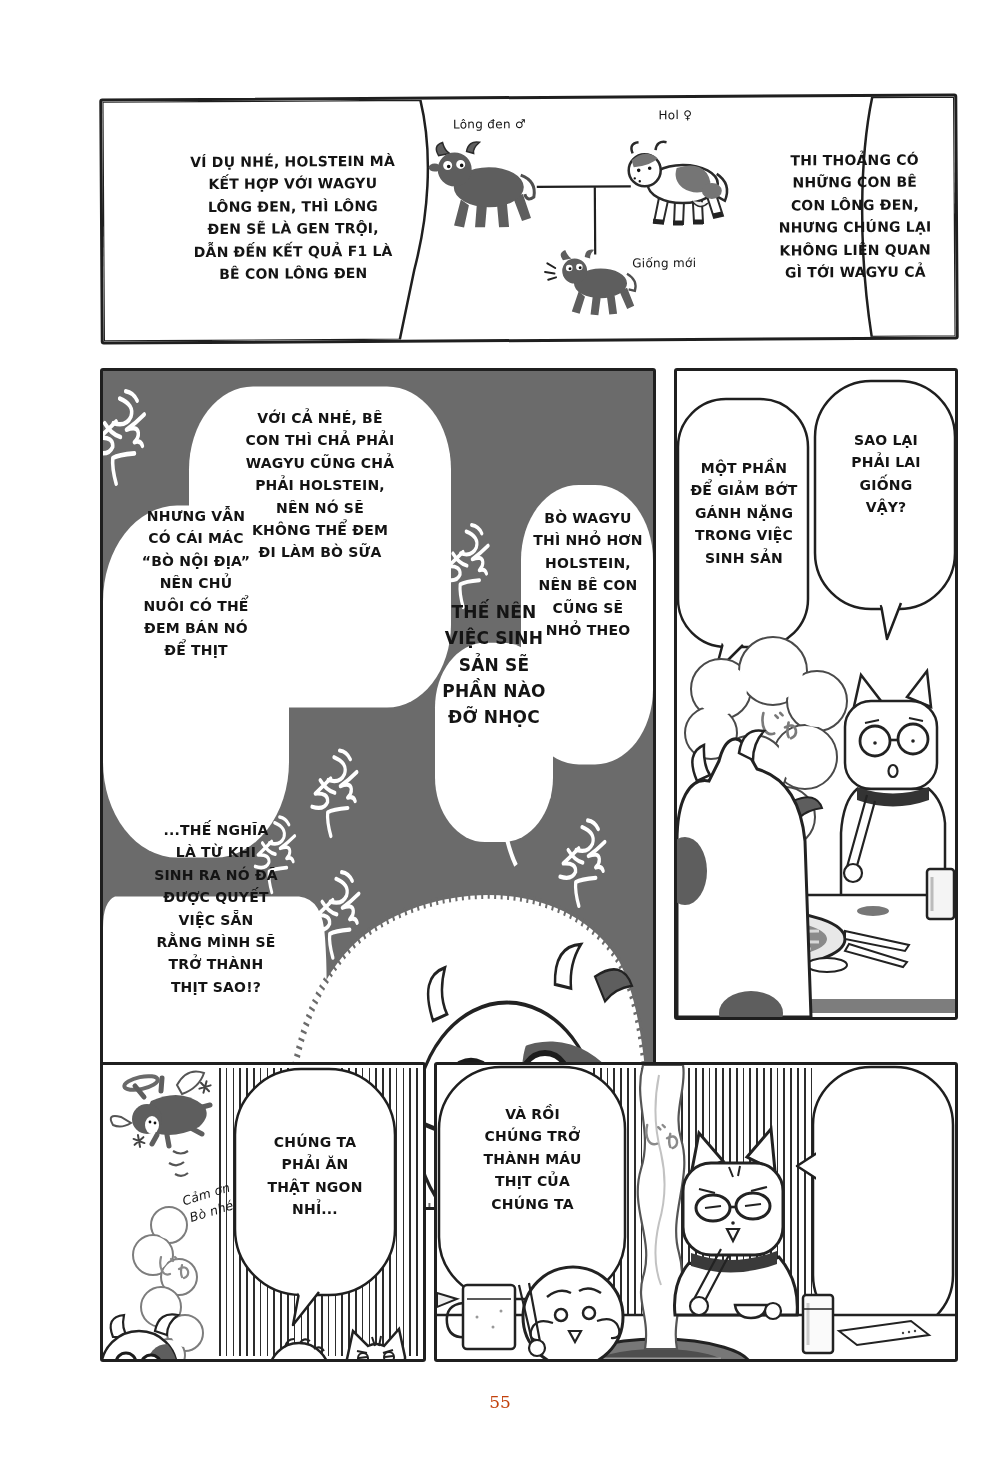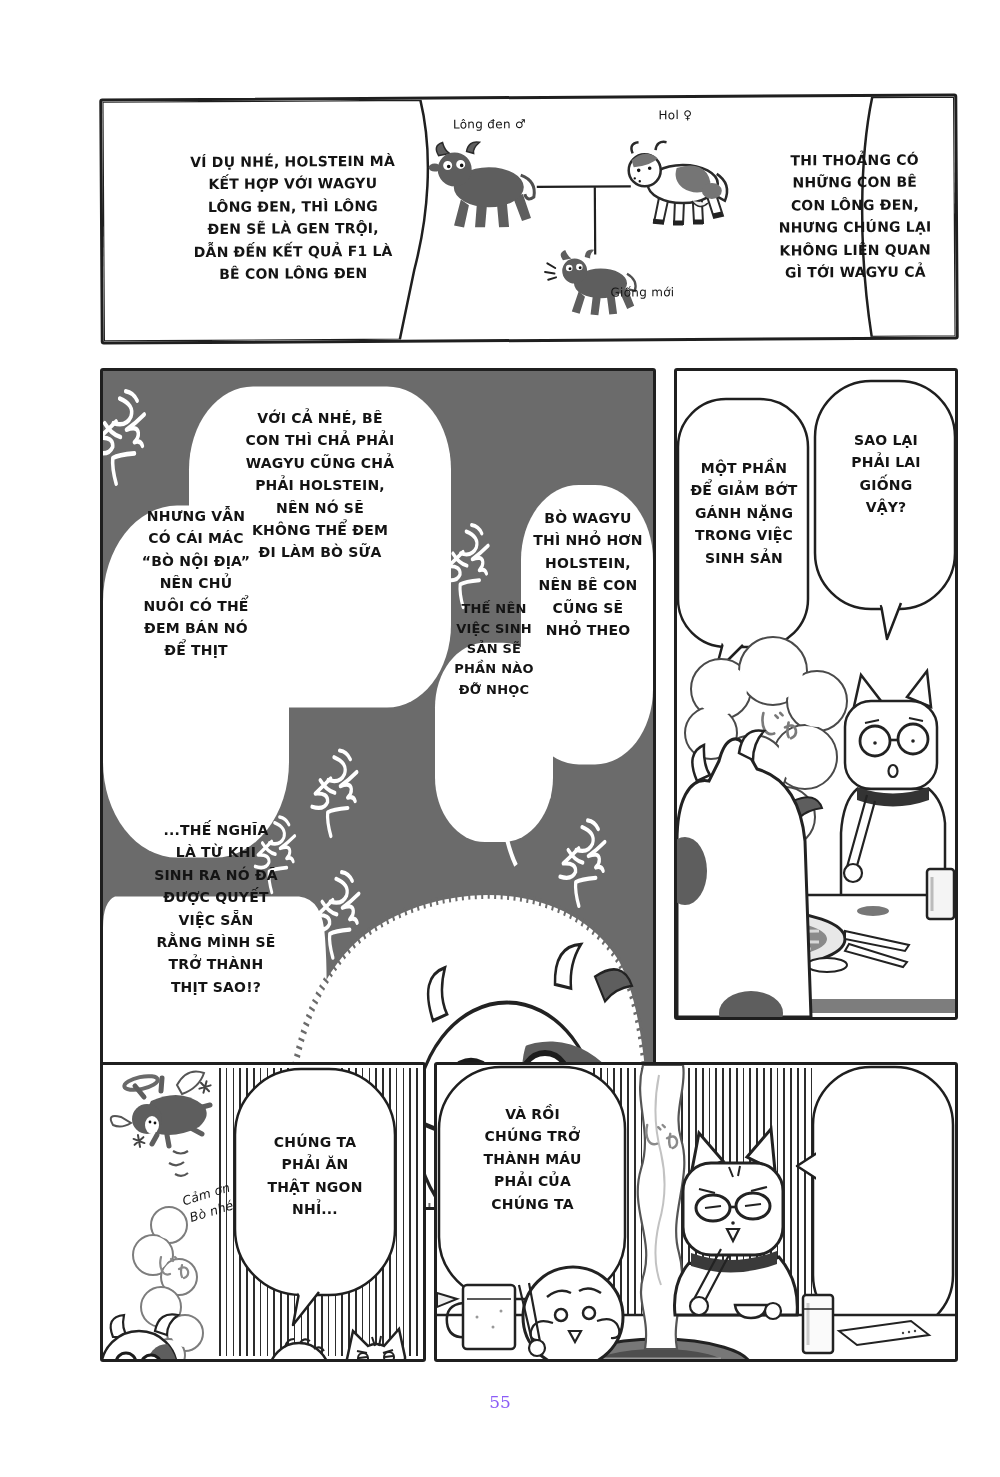--- a/index.html
+++ b/index.html
@@ -10,26 +10,26 @@
   .p1{left:100px;top:96px;width:858px;height:246px;transform:rotate(-0.35deg);}
   .p2{left:100px;top:368px;width:556px;height:842px;background:#6b6b6b;}
   .p3{left:674px;top:368px;width:284px;height:652px;}
   .p4{left:100px;top:1062px;width:326px;height:300px;}
   .p5{left:434px;top:1062px;width:524px;height:300px;}
   .art{position:absolute;left:0;top:0;width:100%;height:100%;}
   .stripes{position:absolute;
     background:repeating-linear-gradient(90deg,#2c2c2c 0 1.7px,transparent 1.7px 6.8px);}
   .btxt{position:absolute;white-space:pre-line;text-align:center;font-weight:bold;
         font-size:14px;line-height:1.6;color:#141414;letter-spacing:.2px;z-index:5;}
-  .small{font-size:13px;line-height:1.55;}
+  .small{font-size:17px;line-height:1.55;}
   .hand{font-weight:normal;font-size:12px;letter-spacing:.3px;}
   .thanks{font-weight:normal;font-size:12.5px;font-style:italic;
           transform:rotate(-17deg);line-height:1.45;}
   .pageno{position:absolute;left:0;right:0;top:1392px;text-align:center;
-          font-family:"DejaVu Serif",serif;font-size:17px;color:#8b5cf6;}
+          font-family:"DejaVu Serif",serif;font-size:17px;color:#c2410c;}
 </style>
 </head>
 <body>
 
 <svg width="0" height="0" style="position:absolute" aria-hidden="true">
   <defs>
     <g id="unchiku-g" fill="none" stroke="currentColor" stroke-width="2.6" stroke-linecap="round" stroke-linejoin="round">
       <path d="M3,3 Q8,0 13,2 M2,9 Q13,5 15,12 Q16,19 7,23"></path>
       <path transform="translate(17,5)" d="M5,0 Q3,8 0,15 Q5,8 8,11 Q10,13 9,17 Q12,13 15,15"></path>
       <path transform="translate(1,21)" d="M1,6 Q9,8 15,5 M7,0 Q5,8 3,15 Q11,8 14,13 Q15,19 6,23"></path>
@@ -97,21 +97,21 @@
     </g>
   </svg>
   <div class="btxt" style="left:40px;top:50px;width:300px;">VÍ DỤ NHÉ, HOLSTEIN MÀ
 KẾT HỢP VỚI WAGYU
 LÔNG ĐEN, THÌ LÔNG
 ĐEN SẼ LÀ GEN TRỘI,
 DẪN ĐẾN KẾT QUẢ F1 LÀ
 BÊ CON LÔNG ĐEN</div>
   <div class="btxt hand" style="left:322px;top:16px;width:130px;">Lông đen ♂</div>
   <div class="btxt hand" style="left:528px;top:8px;width:90px;">Hol ♀</div>
-  <div class="btxt hand" style="left:484px;top:156px;width:110px;margin-top:29px;">Giống mới</div>
+  <div class="btxt hand" style="left:506px;top:156px;width:110px;">Giống mới</div>
   <div class="btxt" style="left:652px;top:52px;width:200px;">THI THOẢNG CÓ
 NHỮNG CON BÊ
 CON LÔNG ĐEN,
 NHƯNG CHÚNG LẠI
 KHÔNG LIÊN QUAN
 GÌ TỚI WAGYU CẢ</div>
 </section>
 
 <section class="panel p2">
   <svg class="art" viewBox="0 0 550 646" preserveAspectRatio="none">
@@ -460,17 +460,17 @@
     <g>
       <path d="M402,266 L474,256 L492,270 L420,280 Z" fill="#fff" stroke="#222" stroke-width="2"></path>
       <circle cx="466" cy="268" r="1.2" fill="#444"></circle>
         <circle cx="472" cy="267" r="1.2" fill="#444"></circle>
       <circle cx="478" cy="266" r="1.2" fill="#444"></circle>
     </g>
   </svg>
   <div class="btxt" style="left:8px;top:38px;width:175px;">VÀ RỒI
 CHÚNG TRỞ
 THÀNH MÁU
-PHẢI CỦA
+THỊT CỦA
 CHÚNG TA</div>
 </section>
 
 <div class="pageno">55</div>
 
 </body></html>

